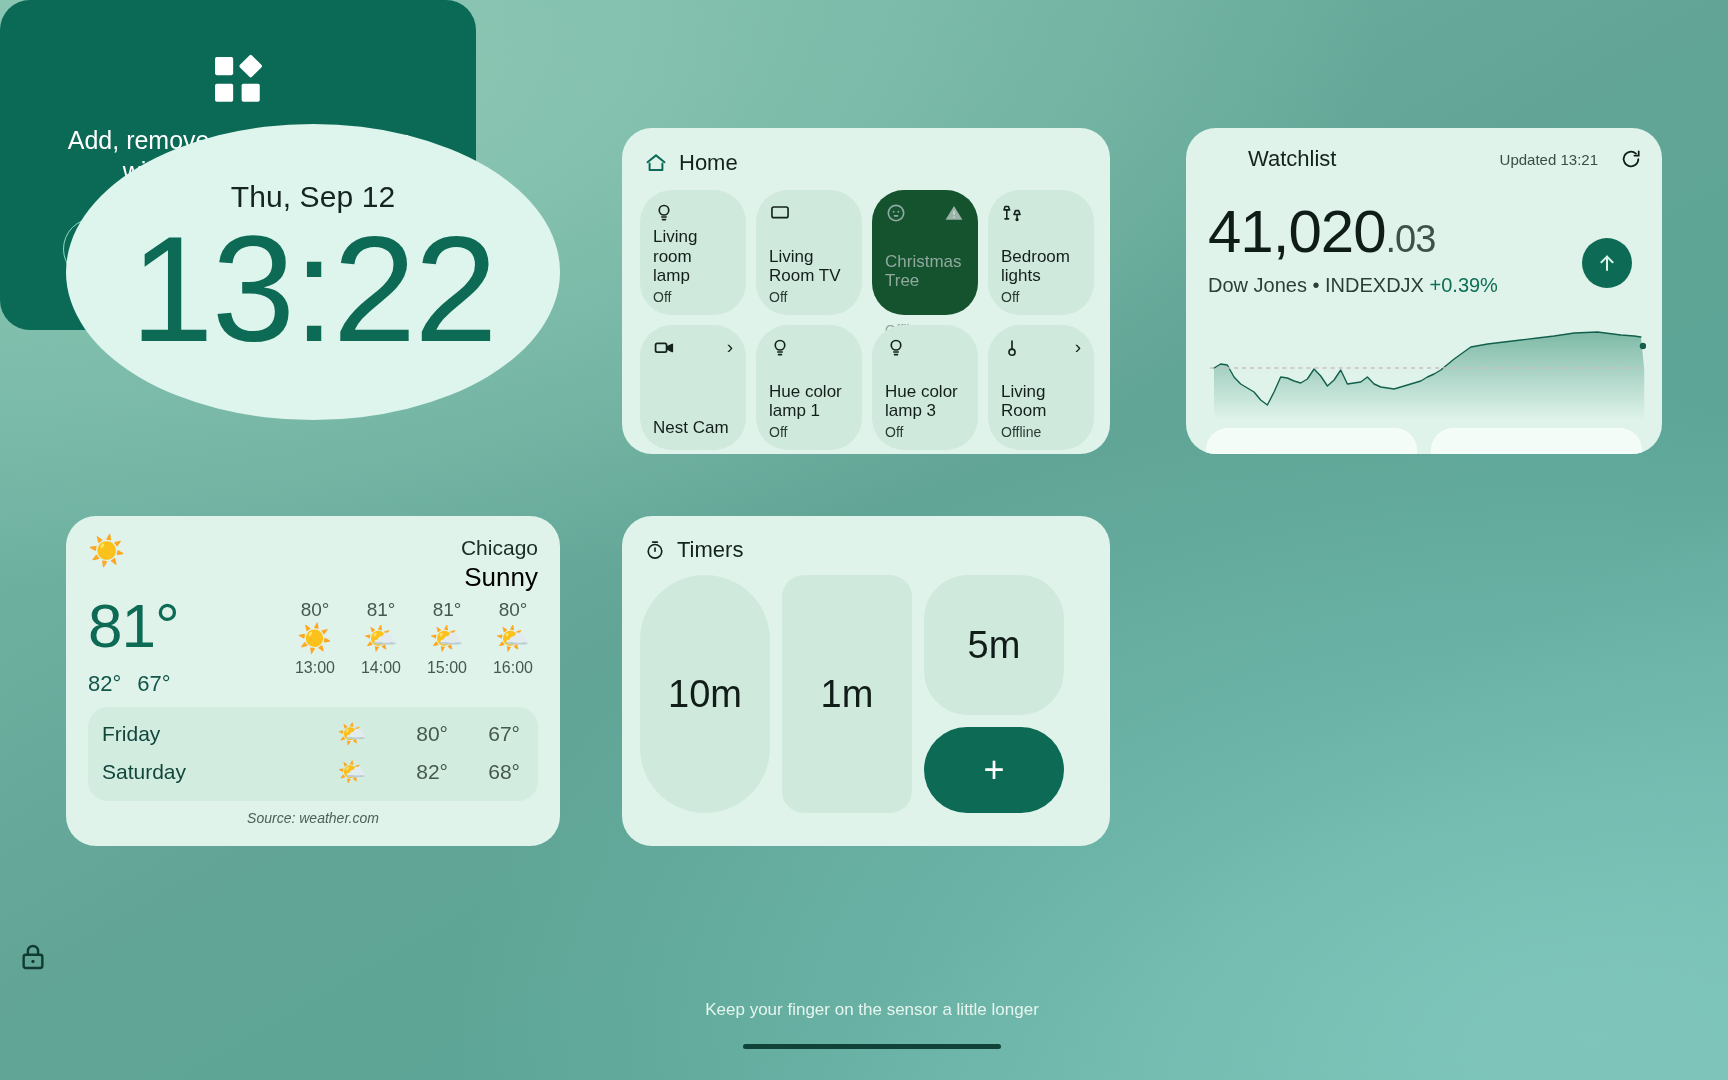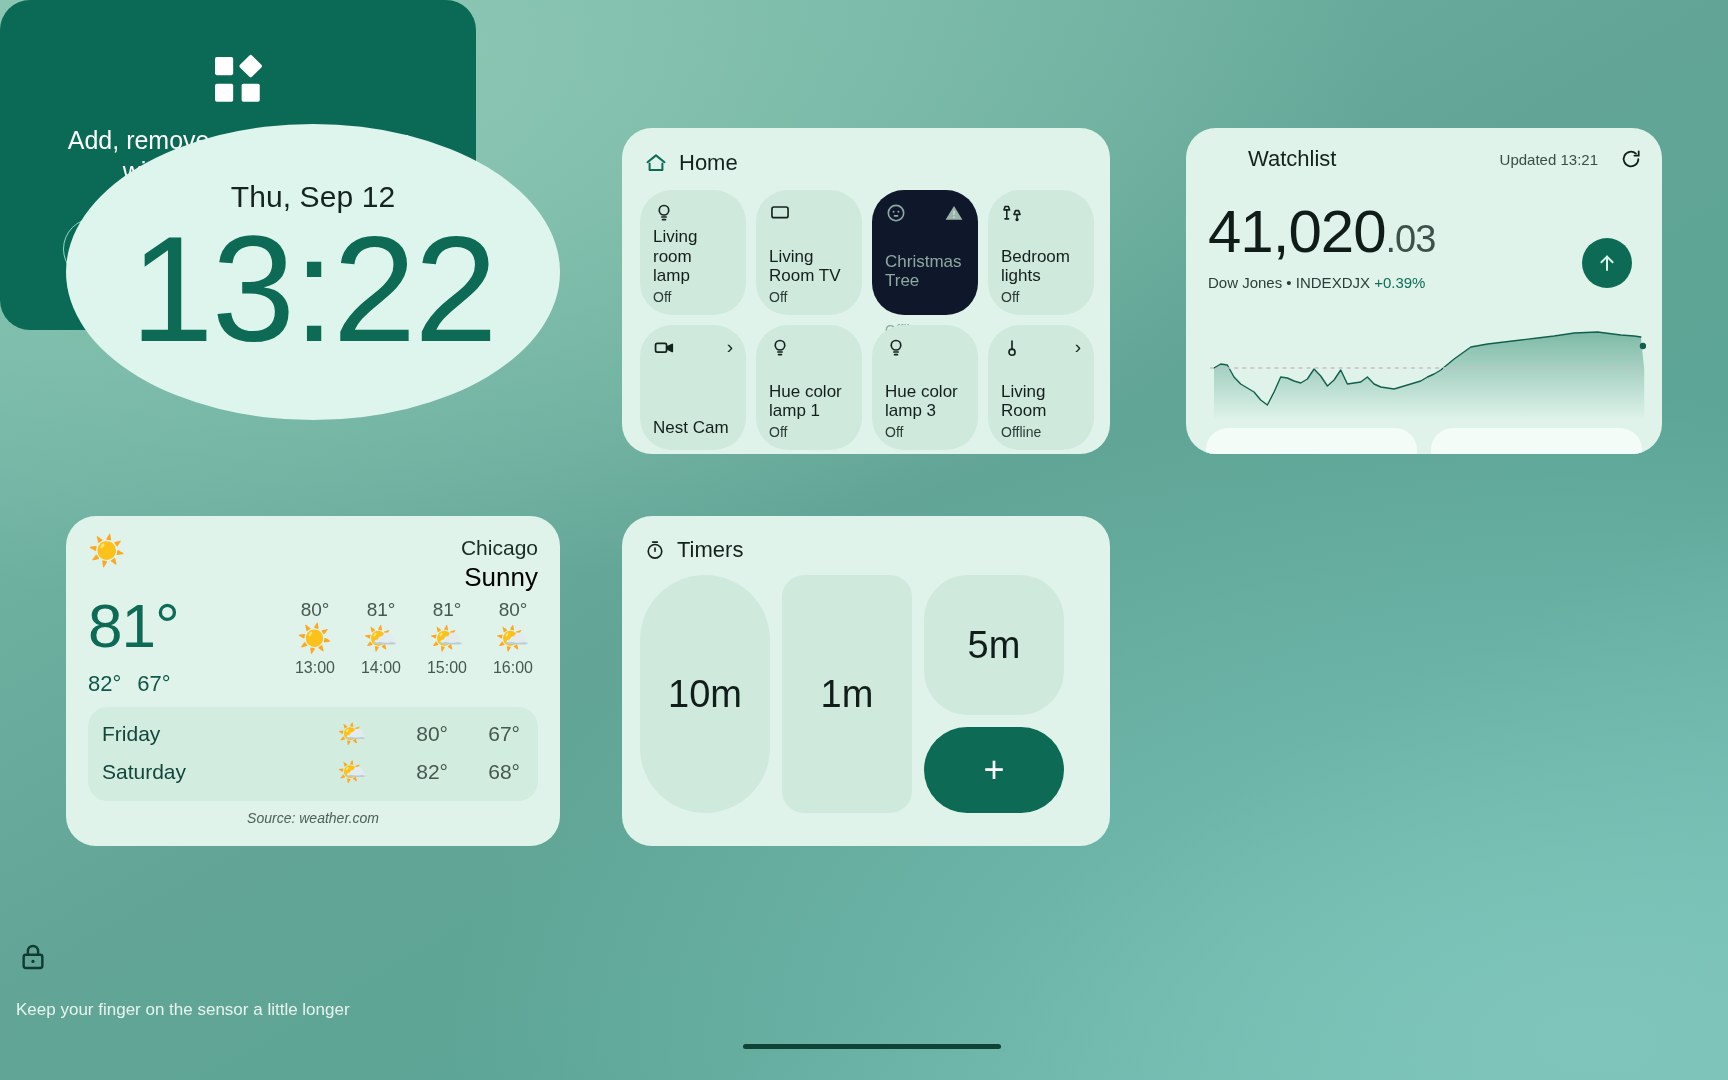--- a/index.html
+++ b/index.html
@@ -33,37 +33,37 @@
 
   
   #home { left: 622px; top: 128px; width: 488px; height: 326px; padding: 18px 16px 14px 18px; overflow: hidden; }
   .home-head { display: flex; align-items: center; gap: 11px; margin: 4px 0 14px 4px; }
   .home-head .title { font-size: 22px; color: #14221d; }
   .tile-grid { display: grid; grid-template-columns: repeat(4, 1fr); gap: 10px; }
   .tile {
     background: #cfe9dd; border-radius: 32px; height: 125px;
     padding: 12px 13px 10px 13px; display: flex; flex-direction: column;
   }
-  .tile.offline { background: #0f172a; gap: 28px; }
+  .tile.offline { background: #14532d; gap: 28px; }
   .tile .trow { display: flex; align-items: flex-start; justify-content: space-between; height: 26px; }
   .tile .label { margin-top: auto; font-size: 17px; line-height: 1.13; color: #141f1b; }
   .tile .state { font-size: 14px; color: #2a3b35; margin-top: 4px; }
   .tile.offline .label, .tile.offline .state { color: #8fa8a0; }
   .tile.nolabelstate .label { margin-bottom: 3px; }
   .chev { font-size: 19px; color: #15231e; line-height: 20px; }
 
   
   #watch { left: 1186px; top: 128px; width: 476px; height: 326px; padding: 18px 20px 0 22px; overflow: hidden; }
   .w-head { display: flex; align-items: center; justify-content: space-between; }
   .w-head .title { font-size: 22px; color: #14221d; margin-left: 40px; }
   .w-upd { display: flex; align-items: center; gap: 22px; }
   .w-upd .t { font-size: 15px; color: #3b4d47; }
   #watch .price { margin-top: 30px; font-size: 60px; color: #101c18; letter-spacing: -1px; line-height: 1; }
   #watch .price .cents { font-size: 38px; color: #3d514a; }
-  #watch .sub { margin-top: 12px; font-size: 15px; color: #2c3e38; }
+  #watch .sub { margin-top: 12px; font-size: 20px; color: #2c3e38; }
   #watch .sub .pct { color: #0e6e56; }
   #watch .arrowbtn {
     position: absolute; right: 30px; top: 110px; width: 50px; height: 50px; border-radius: 50%;
     background: #0d6a55; display: flex; align-items: center; justify-content: center;
   }
   #watch .spark { position: absolute; left: 18px; right: 16px; top: 196px; height: 96px; }
   #watch .minis { position: absolute; left: 20px; right: 20px; top: 300px; display: flex; gap: 14px; }
   #watch .mini {
     flex: 1; height: 64px; background: #f4fcf8; border-radius: 22px 22px 8px 8px;
     display: flex; align-items: flex-end; padding: 0 18px 4px 18px;
@@ -121,21 +121,21 @@
   #promo .msg { color: #fff; font-size: 25px; line-height: 1.26; text-align: center; }
   #promo .btns { display: flex; gap: 22px; margin-top: 30px; }
   #promo .btn {
     height: 62px; border-radius: 31px; display: flex; align-items: center;
     justify-content: center; font-size: 20px; padding: 0 36px; min-width: 162px;
   }
   #promo .btn.ghost { border: 1.5px solid #8fd9c2; color: #fff; }
   #promo .btn.solid { background: #9df0d0; color: #08372c; }
 
   
-  #lock { position: absolute; left: 16px; right: 0; top: 940px; text-align: left; }
+  #lock { position: absolute; left: 16px; right: 0; top: 940px; text-align: center; }
   #lock .hint { margin-top: 26px; font-size: 17px; color: #e6f5ee; }
   #lock .bar { width: 258px; height: 5px; border-radius: 3px; background: #0f4338; margin: 24px auto 0; }
 
   svg { display: block; }
 </style>
 </head>
 <body>
 
 <div class="screen">
 

